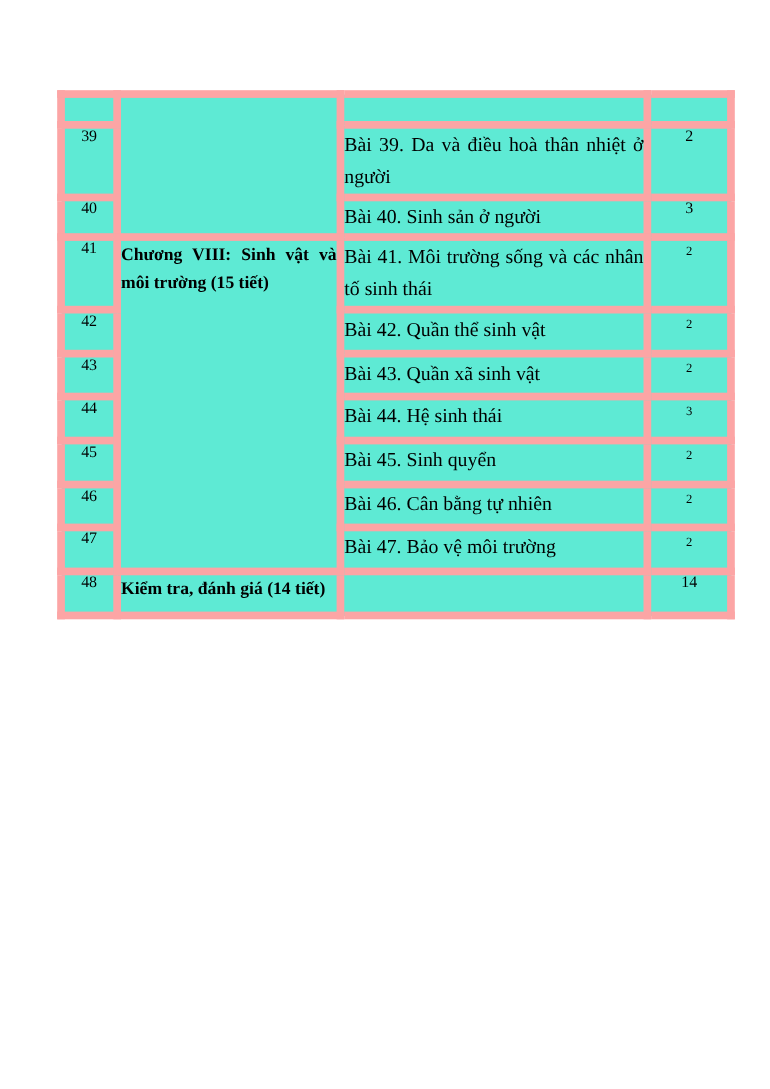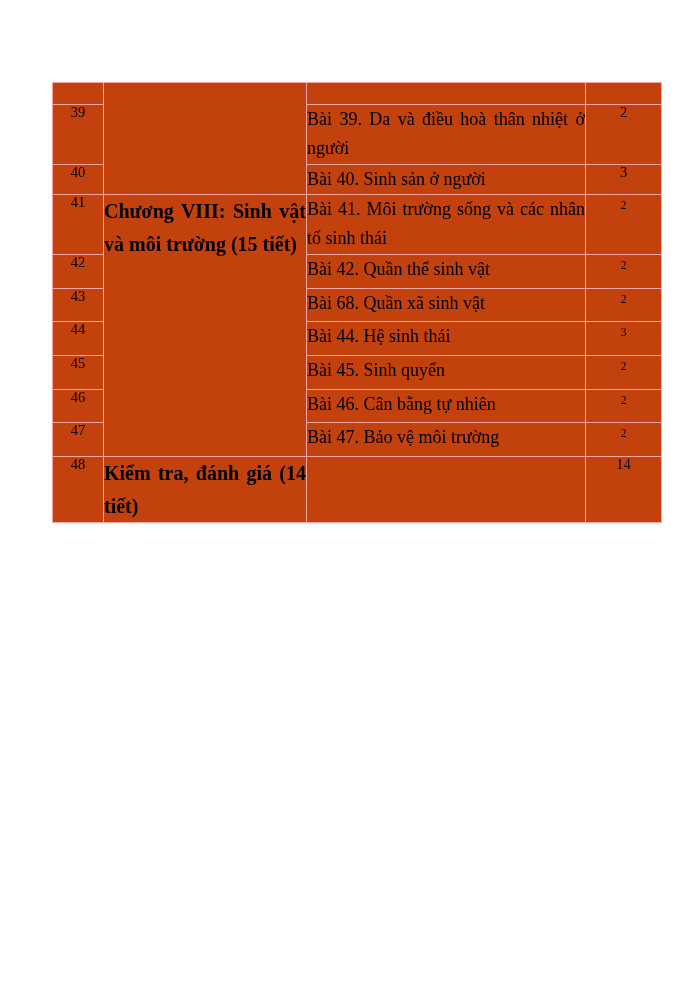--- a/index.html
+++ b/index.html
@@ -28,41 +28,41 @@
   .schedule-table {
     position: absolute;
     left: 52px;
     top: 82px;
     width: 609px;
     border-collapse: collapse;
     table-layout: fixed;
   }
 
   .schedule-table td {
-    border: 1px solid #fca5a5;
+    border: 7px solid #fca5a5;
     vertical-align: top;
     padding: 0;
-    background: #c2410c;
+    background: #5eead4;
   }
 
   
   col.c-num   { width: 51px; }
   col.c-chap  { width: 203px; }
   col.c-less  { width: 279px; }
   col.c-per   { width: 76px; }
 
   .cell-num {
     text-align: center;
     font-size: 14.5px;
     line-height: 1.0;
     padding: 6px 2px 4px 2px;
   }
 
   .cell-chapter {
-    font-size: 20px;
+    font-size: 16px;
     font-weight: bold;
     line-height: 1.62;
     text-align: justify;
     text-align-last: left;
     padding: 6px 9px 6px 9px;
   }
 
   .cell-lesson {
     font-size: 18px;
     line-height: 1.62;
@@ -143,21 +143,21 @@
       </tr>
 
       <tr class="row-42">
         <td class="cell-num">42</td>
         <td class="cell-lesson nowrap-line">Bài 42. Quần thể sinh vật</td>
         <td class="cell-periods small">2</td>
       </tr>
 
       <tr class="row-43">
         <td class="cell-num">43</td>
-        <td class="cell-lesson nowrap-line">Bài 68. Quần xã sinh vật</td>
+        <td class="cell-lesson nowrap-line">Bài 43. Quần xã sinh vật</td>
         <td class="cell-periods small">2</td>
       </tr>
 
       <tr class="row-44">
         <td class="cell-num">44</td>
         <td class="cell-lesson nowrap-line">Bài 44. Hệ sinh thái</td>
         <td class="cell-periods small">3</td>
       </tr>
 
       <tr class="row-45">

